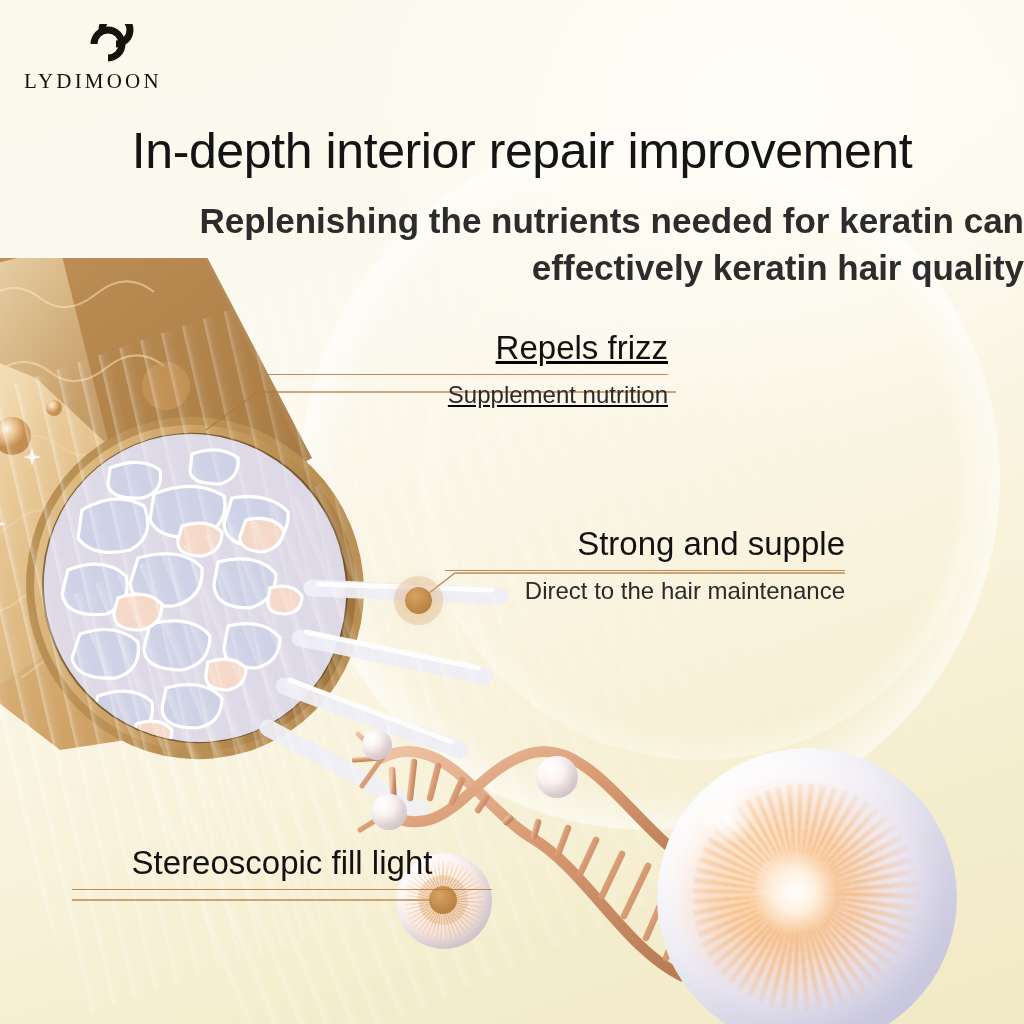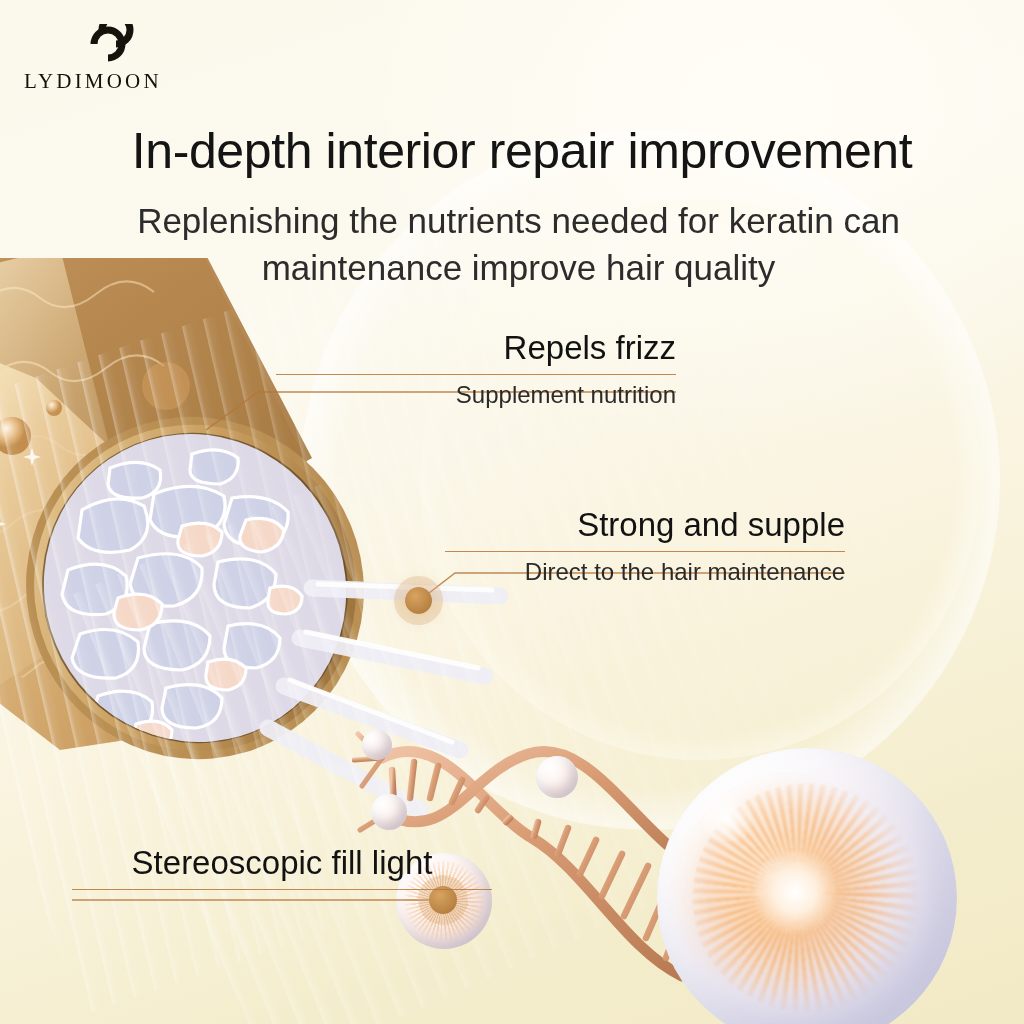--- a/index.html
+++ b/index.html
@@ -84,23 +84,23 @@
     text-align:center;
     font-size:50px;
     font-weight:400;
     letter-spacing:-.4px;
     color:#141414;
     white-space:nowrap;
     padding-left:20px;
   }
   #subhead {
     position:absolute; left:0; top:198px; width:1024px;
-    text-align:center;
+    text-align:right;
     font-size:35px;
-    font-weight:400;
+    font-weight:700;
     line-height:1.33;
     color:#2c2c2c;
     padding-left:13px;
   }
   #subhead .ln { display:block; }
 
   
   .callout { position:absolute; }
   .callout .c-title {
     font-size:33px;
@@ -376,43 +376,43 @@
     <svg id="logo-mark" width="78" height="40" viewBox="0 0 78 40">
       <path d="M28 20 a14 14 0 1 1 14 14" fill="none" stroke="#16130d" stroke-width="7"></path>
       <path d="M50 20 a14 14 0 1 0 -14 -14" fill="none" stroke="#16130d" stroke-width="7"></path>
     </svg>
     <div id="logo-word">LYDIMOON</div>
   </div>
 
   <h1 id="headline">In-depth interior repair improvement</h1>
   <div id="subhead">
     <span class="ln">Replenishing the nutrients needed for keratin can</span>
-    <span class="ln">maintenance improve hair quality</span>
+    <span class="ln">effectively keratin hair quality</span>
   </div>
 
   <svg class="leader" style="left:0;top:0;width:1024px;height:1024px;">
     <path d="M206,430 L258,392 L676,392" fill="none" stroke="#b5763a" stroke-width="1.4" opacity=".85"></path>
   </svg>
   <svg class="leader" style="left:0;top:0;width:1024px;height:1024px;">
     <path d="M420,600 L455,573 L845,573" fill="none" stroke="#b5763a" stroke-width="1.4" opacity=".85"></path>
   </svg>
   <svg class="leader" style="left:0;top:0;width:1024px;height:1024px;">
     <path d="M72,900 L444,900" fill="none" stroke="#b5763a" stroke-width="1.4" opacity=".85"></path>
   </svg>
 
   <div class="dot" style="left:405px;top:587px;width:27px;height:27px;"></div>
   <div class="dot" style="left:429px;top:886px;width:28px;height:28px;"></div>
 
-  <div class="callout align-right" style="left:276px;top:330px;width:400px;">
+  <div class="callout align-right" style="left:268px;top:330px;width:400px;text-decoration:underline;">
     <div class="c-title">Repels frizz</div>
     <div class="c-rule"></div>
     <div class="c-sub">Supplement nutrition</div>
   </div>
 
-  <div class="callout align-right" style="left:445px;top:507px;width:400px;">
+  <div class="callout align-right" style="left:445px;top:526px;width:400px;">
     <div class="c-title">Strong and supple</div>
     <div class="c-rule"></div>
     <div class="c-sub">Direct to the hair maintenance</div>
   </div>
 
   <div class="callout align-left" style="left:72px;top:845px;width:420px;">
     <div class="c-title">Stereoscopic fill light</div>
     <div class="c-rule"></div>
   </div>
 

